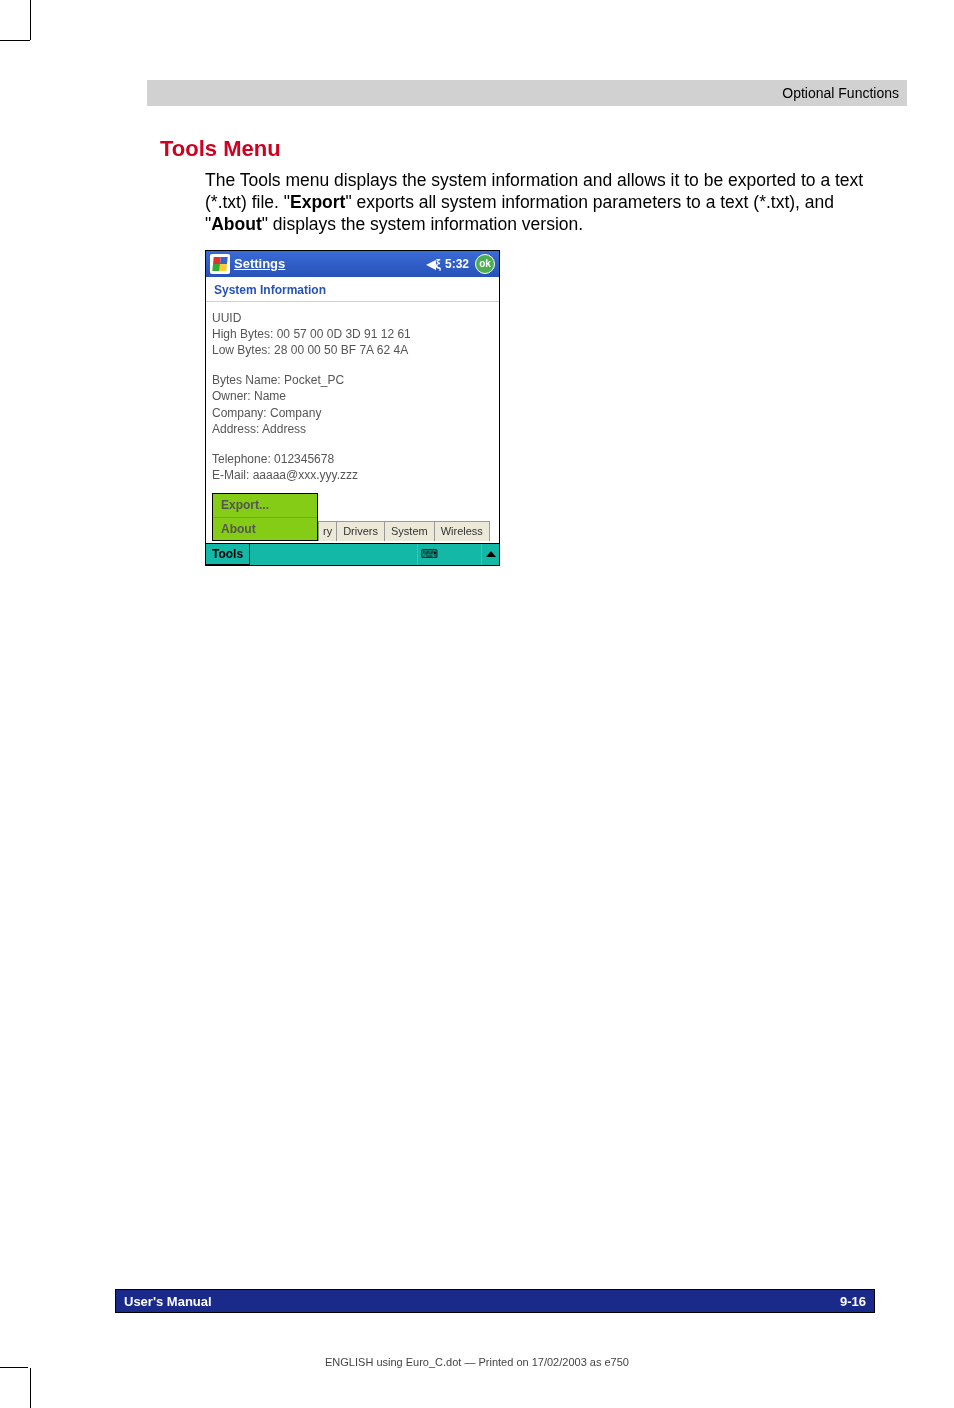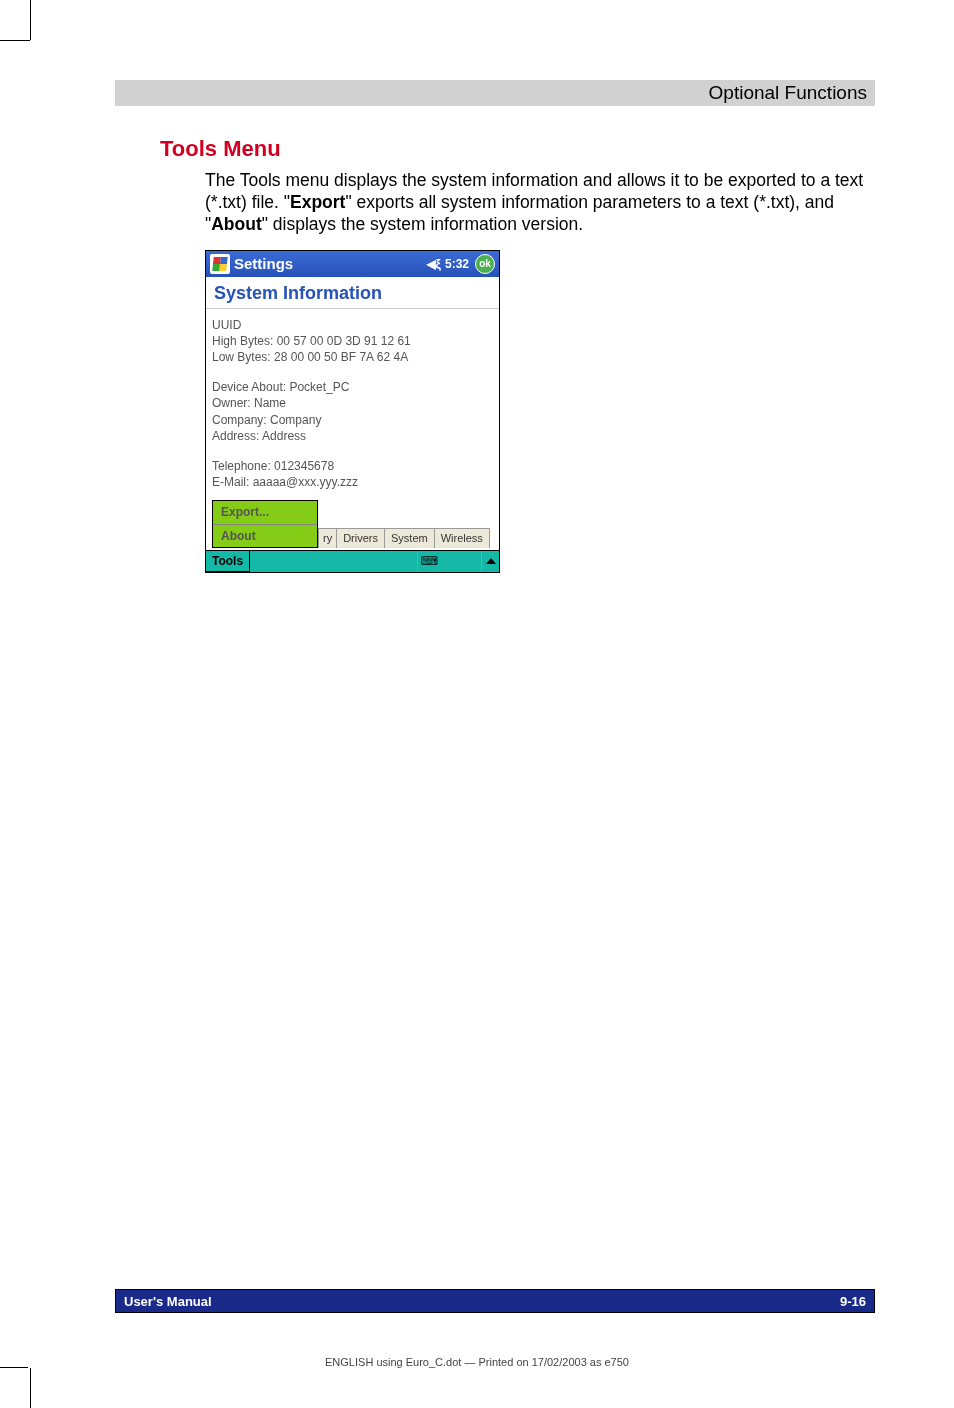--- a/index.html
+++ b/index.html
@@ -42,22 +42,23 @@
     background: #000;
   }
   .header-bar {
     width: 100%;
     height: 26px;
     background: #d1d1d1;
     display: flex;
     align-items: center;
     justify-content: flex-end;
     padding-right: 8px;
-    font-size: 19px;
+    font-size: 14px;
     color: #000;
+    margin-left: 32px;
   }
   .section-heading {
     color: #d00020;
     font-size: 22px;
     font-weight: bold;
     margin: 30px 0 8px 45px;
   }
   .body-text {
     margin: 0 10px 14px 90px;
     font-size: 17.5px;
@@ -94,39 +95,39 @@
   }
   .winlogo::before {
     content: "";
     position: absolute;
     inset: 3px;
     background:
       linear-gradient(#d33 0 50%, #3a3 50% 100%) left/50% 100% no-repeat,
       linear-gradient(#36c 0 50%, #fc3 50% 100%) right/50% 100% no-repeat;
     transform: skewX(-6deg);
   }
-  .title-text { flex: 1; font-size: 15px; }
+  .title-text { flex: 1; font-size: 13px; text-decoration: underline; }
   .time { font-size: 12px; margin-right: 6px; font-weight: bold; }
   .ok-btn {
     width: 20px; height: 20px;
     border-radius: 50%;
     background: #4caf50;
     border: 1px solid #fff;
     color: #fff;
     font-size: 10px;
     font-weight: bold;
     display: flex;
     align-items: center;
     justify-content: center;
   }
   .subtitle {
     padding: 6px 8px 4px 8px;
     color: #2752b8;
     font-weight: bold;
-    font-size: 18px;
+    font-size: 12px;
     border-bottom: 1px solid #d0d0d0;
   }
   .content {
     padding: 8px 6px 2px 6px;
     color: #555;
     line-height: 1.35;
   }
   .content .block { margin-bottom: 14px; }
   .menu-pop {
     margin-top: 4px;
@@ -249,21 +250,21 @@
       <div class="ok-btn">ok</div>
     </div>
     <div class="subtitle">System Information</div>
     <div class="content">
       <div class="block">
         <div>UUID</div>
         <div>High Bytes: 00 57 00 0D 3D 91 12 61</div>
         <div>Low Bytes: 28 00 00 50 BF 7A 62 4A</div>
       </div>
       <div class="block">
-        <div>Device About: Pocket_PC</div>
+        <div>Bytes Name: Pocket_PC</div>
         <div>Owner: Name</div>
         <div>Company: Company</div>
         <div>Address: Address</div>
       </div>
       <div class="block" style="margin-bottom:6px;">
         <div>Telephone: 012345678</div>
         <div>E-Mail: aaaaa@xxx.yyy.zzz</div>
       </div>
 
       <div style="display:flex; align-items:flex-end;">

